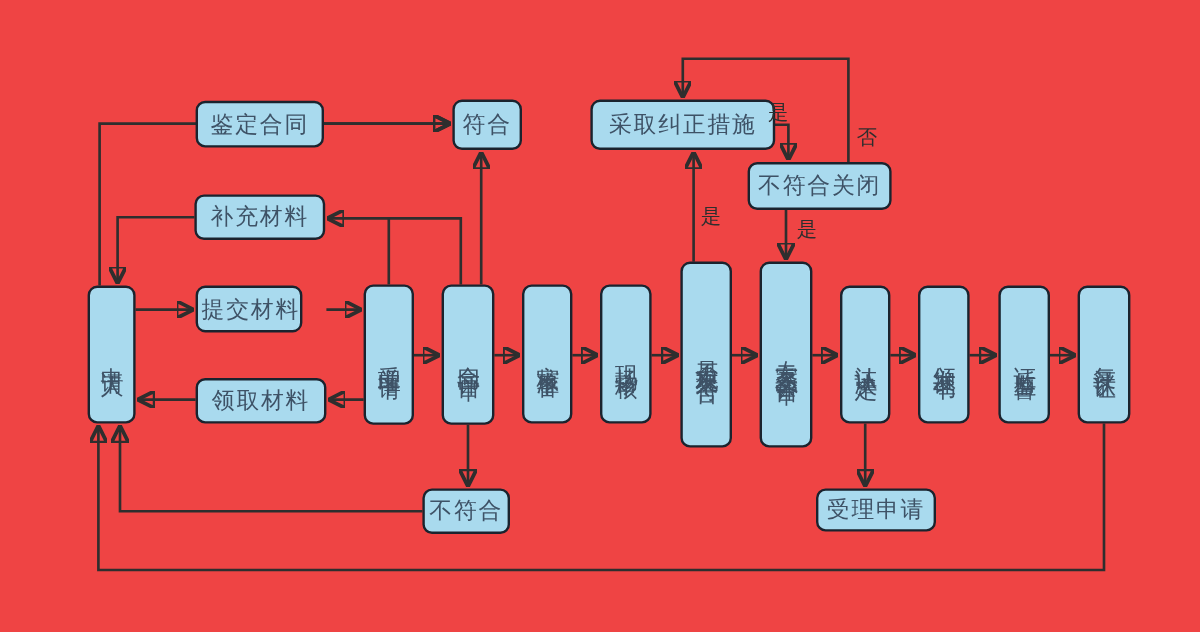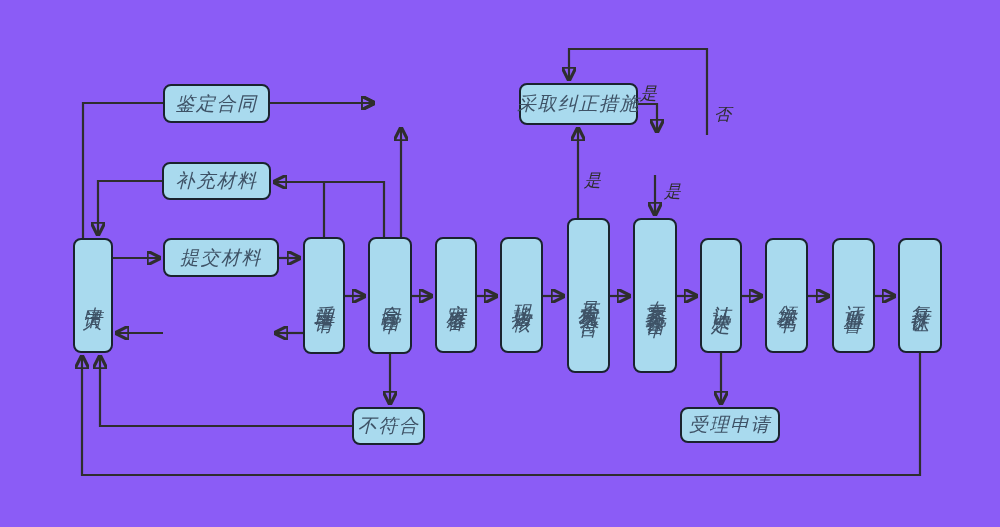--- a/index.html
+++ b/index.html
@@ -4,24 +4,23 @@
 <style>
   html, body {
     margin: 0;
     padding: 0;
     background: #ffffff;
   }
   .stage {
     position: relative;
     width: 1000px;
     height: 527px;
-    background: #8b5cf6;
+    background: #ef4444;
     font-family: "Liberation Serif", "DejaVu Serif", serif;
     overflow: hidden;
-    font-style: italic;
   }
   .connectors {
     position: absolute;
     left: 0;
     top: 0;
     width: 1000px;
     height: 527px;
   }
   .connectors path {
     fill: none;
@@ -101,29 +100,35 @@
   </svg>
 
   <div class="node v" style="left:73px; top:238px; width:40px; height:115px;">
     <span>申请人</span>
   </div>
 
   <div class="node h" style="left:163px; top:84px; width:107px; height:39px;">
     <span>鉴定合同</span>
   </div>
 
+  <div class="node h" style="left:377px; top:83px; width:58px; height:42px;">
+    <span>符合</span>
+  </div>
 
   <div class="node h" style="left:162px; top:162px; width:109px; height:38px;justify-content:center;">
     <span>补充材料</span>
   </div>
 
-  <div class="node h" style="left:163px; top:238px; width:116px; height:39px;">
+  <div class="node h" style="left:163px; top:238px; width:89px; height:39px;justify-content:flex-end;">
     <span>提交材料</span>
   </div>
 
+  <div class="node h" style="left:163px; top:315px; width:109px; height:38px;">
+    <span>领取材料</span>
+  </div>
 
   <div class="node v" style="left:303px; top:237px; width:42px; height:117px;">
     <span>受理申请</span>
   </div>
 
   <div class="node v" style="left:368px; top:237px; width:44px; height:117px;">
     <span>合同评审</span>
   </div>
 
   <div class="node v" style="left:435px; top:237px; width:42px; height:116px;">
@@ -151,24 +156,27 @@
   </div>
 
   <div class="node v" style="left:832px; top:238px; width:43px; height:115px;">
     <span>证后监督</span>
   </div>
 
   <div class="node v" style="left:898px; top:238px; width:44px; height:115px;">
     <span>复评认证</span>
   </div>
 
-  <div class="node h" style="left:519px; top:83px; width:119px; height:42px;">
+  <div class="node h" style="left:492px; top:83px; width:154px; height:42px;">
     <span>采取纠正措施</span>
   </div>
 
+  <div class="node h" style="left:623px; top:135px; width:120px; height:40px;">
+    <span>不符合关闭</span>
+  </div>
 
   <div class="node h" style="left:352px; top:407px; width:73px; height:38px;text-align:center;">
     <span>不符合</span>
   </div>
 
   <div class="node h" style="left:680px; top:407px; width:100px; height:36px;">
     <span>受理申请</span>
   </div>
 
   <span class="edge-label" style="left:584px; top:172px;">是</span>

